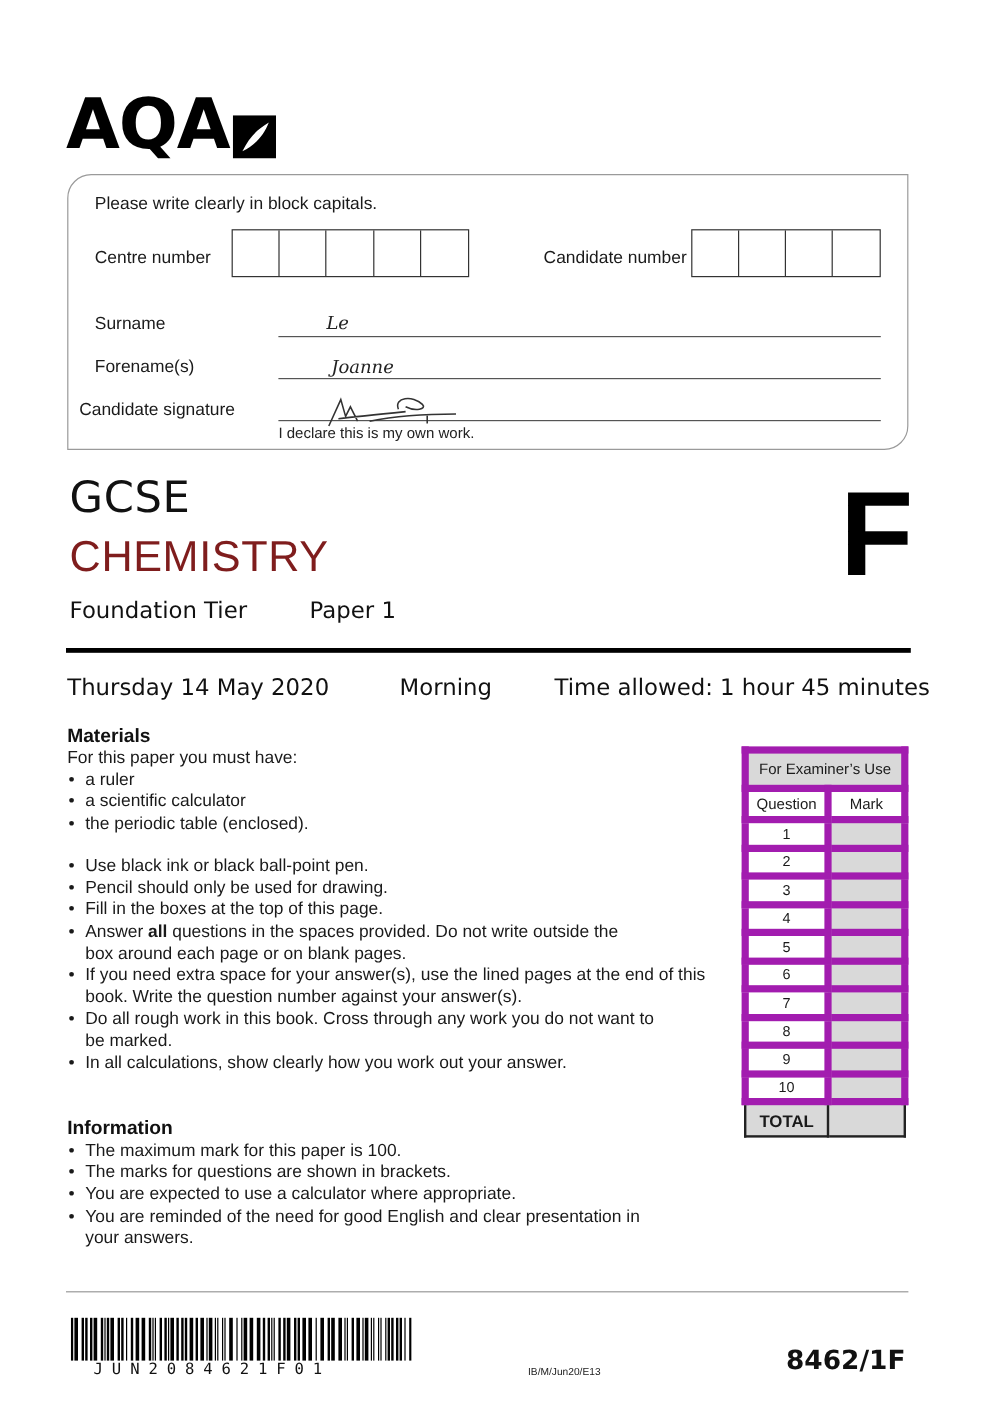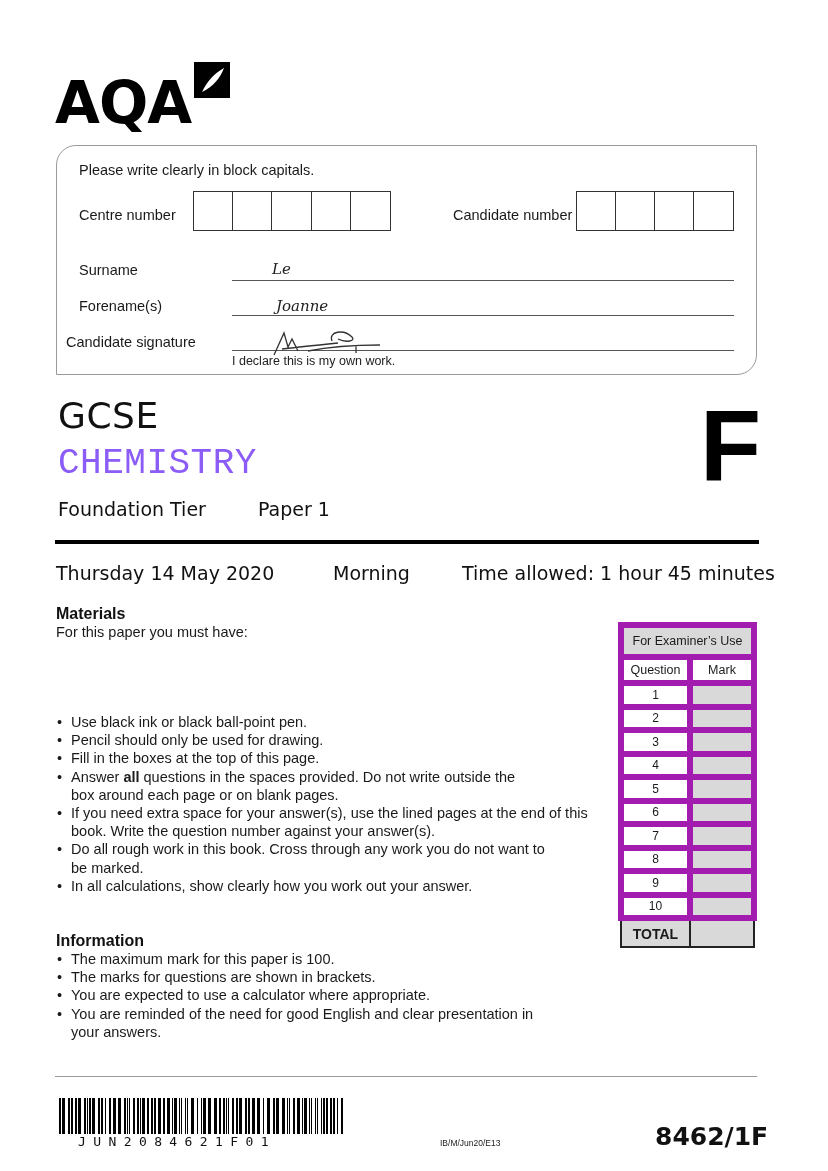--- a/index.html
+++ b/index.html
@@ -1,33 +1,33 @@
 <!DOCTYPE html>
 <html><head>
 <meta charset="utf-8">
 <style>
   * { box-sizing: border-box; margin: 0; padding: 0; }
   html, body { width: 828px; height: 1171px; background: #ffffff; overflow: hidden; }
   body { position: relative; font-family: "Liberation Sans", sans-serif; color: #111; }
 
-  .logo { position: absolute; left: 55px; top: 62px; display: flex; align-items: flex-start; }
+  .logo { position: absolute; left: 55px; top: 62px; display: flex; align-items: flex-end; }
   .logo-text { font-family: "DejaVu Sans", sans-serif; font-weight: bold; font-size: 58px; letter-spacing: -1px; line-height: 1; color: #000; margin-top: 12px; }
   .logo-mark { width: 36px; height: 36px; margin-left: 3px; }
 
   .cand-box { position: absolute; left: 56px; top: 145px; width: 701px; height: 230px; border: 1.5px solid #9a9a9a; border-top-left-radius: 20px; border-bottom-right-radius: 20px; }
   .lbl { position: absolute; font-size: 14.5px; color: #1a1a1a; }
   .digit-row { position: absolute; display: flex; height: 40px; border: 1px solid #333; }
   .digit-cell { width: 39.4px; height: 100%; border-right: 1px solid #333; }
   .digit-cell:last-child { border-right: none; }
   .write-line { position: absolute; height: 1px; background: #555; }
   .handwriting { position: absolute; font-family: "DejaVu Serif", serif; font-style: italic; font-size: 15px; color: #222; }
   .declare { position: absolute; font-size: 12.5px; color: #222; }
 
   .title-gcse { position: absolute; left: 58px; top: 395px; font-family: "DejaVu Sans", sans-serif; font-size: 36px; color: #111; letter-spacing: 0.5px; }
-  .title-subject { position: absolute; left: 58px; top: 443px; font-family: Liberation Mono, monospace; font-size: 36px; color: #8b5cf6; font-weight: 500; letter-spacing: 0.5px; }
+  .title-subject { position: absolute; left: 58px; top: 443px; font-family: Liberation Sans, sans-serif; font-size: 36px; color: #7f1d1d; font-weight: 500; letter-spacing: 0.5px; }
   .tier { position: absolute; left: 58px; top: 498px; font-family: "DejaVu Sans", sans-serif; font-size: 19px; color: #111; }
   .paper { position: absolute; left: 258px; top: 498px; font-family: "DejaVu Sans", sans-serif; font-size: 19px; color: #111; }
   .tier-letter { position: absolute; left: 700px; top: 395px; font-family: "Liberation Sans", sans-serif; font-weight: bold; font-size: 100px; line-height: 1; color: #000; }
   .thick-rule { position: absolute; left: 55px; top: 540px; width: 704px; height: 4px; background: #000; }
 
   .info-row { position: absolute; top: 562px; font-family: "DejaVu Sans", sans-serif; font-size: 19px; color: #111; }
 
   .section { position: absolute; left: 56px; font-size: 14.5px; line-height: 18.2px; color: #1a1a1a; }
   .section h3 { font-size: 16px; font-weight: bold; line-height: 19px; color: #111; }
   .section ul { list-style: none; }
@@ -41,21 +41,21 @@
   .exam-table .colhead { height: 26px; font-size: 12.5px; }
   .exam-table .qcell { width: 69px; background: #fff; }
   .exam-table .mcell { background: #d9d9d9; }
   .exam-table .total td { height: 29px; border: 2px solid #222; margin-left: 47px; }
   .exam-table .total .qcell { background: #d9d9d9; font-weight: bold; font-size: 14px; }
 
   .footer-rule { position: absolute; left: 55px; top: 1076px; width: 702px; height: 1px; background: #999; }
   .barcode { position: absolute; left: 59px; top: 1098px; width: 284px; height: 36px; }
   .barcode-text { position: absolute; left: 78px; top: 1134px; font-family: "DejaVu Sans Mono", monospace; font-size: 13px; letter-spacing: 7.4px; color: #111; }
   .ref { position: absolute; left: 440px; top: 1138px; font-size: 8.5px; color: #222; }
-  .code { position: absolute; left: 655px; top: 1122px; font-family: "DejaVu Sans", sans-serif; font-weight: bold; font-size: 25px; color: #111; }
+  .code { position: absolute; left: 655px; top: 1122px; font-family: "DejaVu Sans", sans-serif; font-weight: bold; font-size: 22px; color: #111; }
 </style>
 </head>
 <body>
 
 <div class="logo">
   <span class="logo-text">AQA</span>
   <svg class="logo-mark" viewBox="0 0 36 36">
     <path d="M0 0 H36 V36 H0 Z M8 30 C14 18, 20 12, 30 6 L30 6 C26 16, 20 24, 8 30 Z" fill="#000" fill-rule="evenodd"></path>
   </svg>
 </div>
@@ -103,20 +103,25 @@
 
 <div class="thick-rule"></div>
 
 <div class="info-row" style="left:56px;">Thursday 14 May 2020</div>
 <div class="info-row" style="left:333px;">Morning</div>
 <div class="info-row" style="left:462px;">Time allowed: 1 hour 45 minutes</div>
 
 <div class="section" style="top:604px;">
   <h3>Materials</h3>
   <div>For this paper you must have:</div>
+  <ul>
+    <li>a ruler</li>
+    <li>a scientific calculator</li>
+    <li>the periodic table (enclosed).</li>
+  </ul>
 </div>
 
 <div class="section" style="top:713px; width:540px;">
   <ul>
     <li>Use black ink or black ball-point pen.</li>
     <li>Pencil should only be used for drawing.</li>
     <li>Fill in the boxes at the top of this page.</li>
     <li style="width:470px;"><span>Answer </span><b>all</b><span> questions in the spaces provided.  Do not write outside the box around each page or on blank pages.</span></li>
     <li>If you need extra space for your answer(s), use the lined pages at the end of this book.  Write the question number against your answer(s).</li>
     <li style="width:505px;">Do all rough work in this book.  Cross through any work you do not want to be marked.</li>

